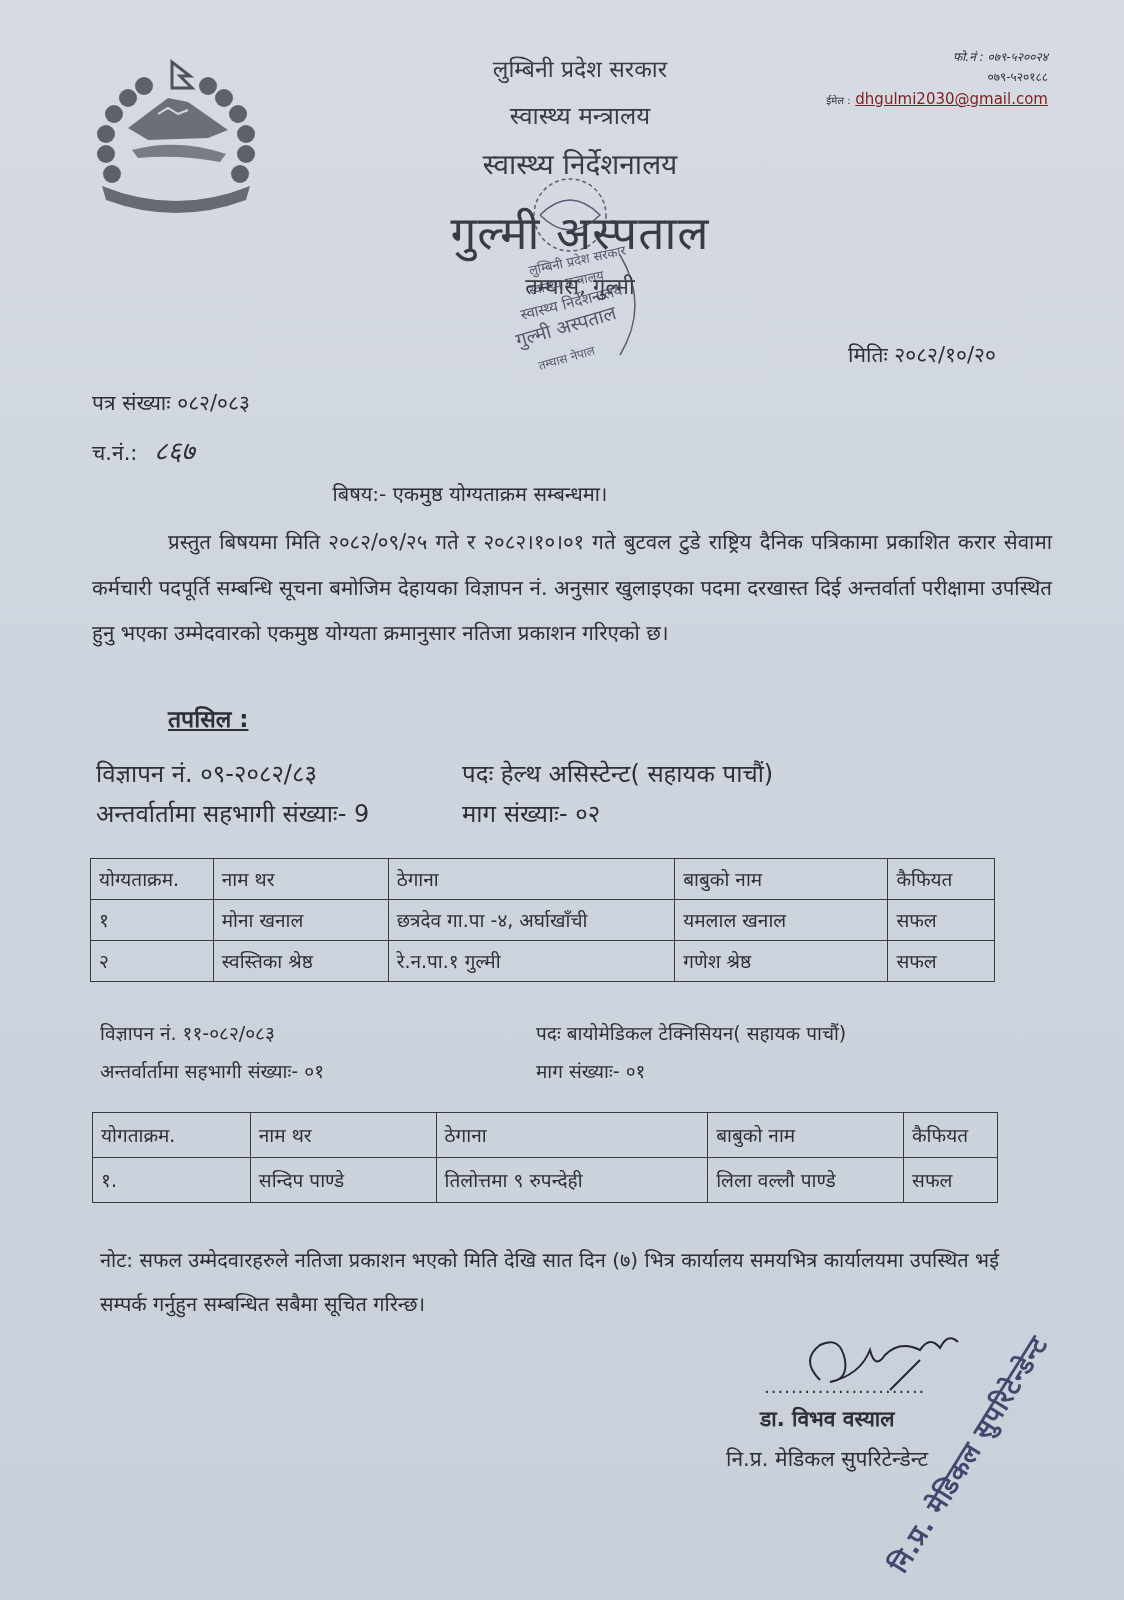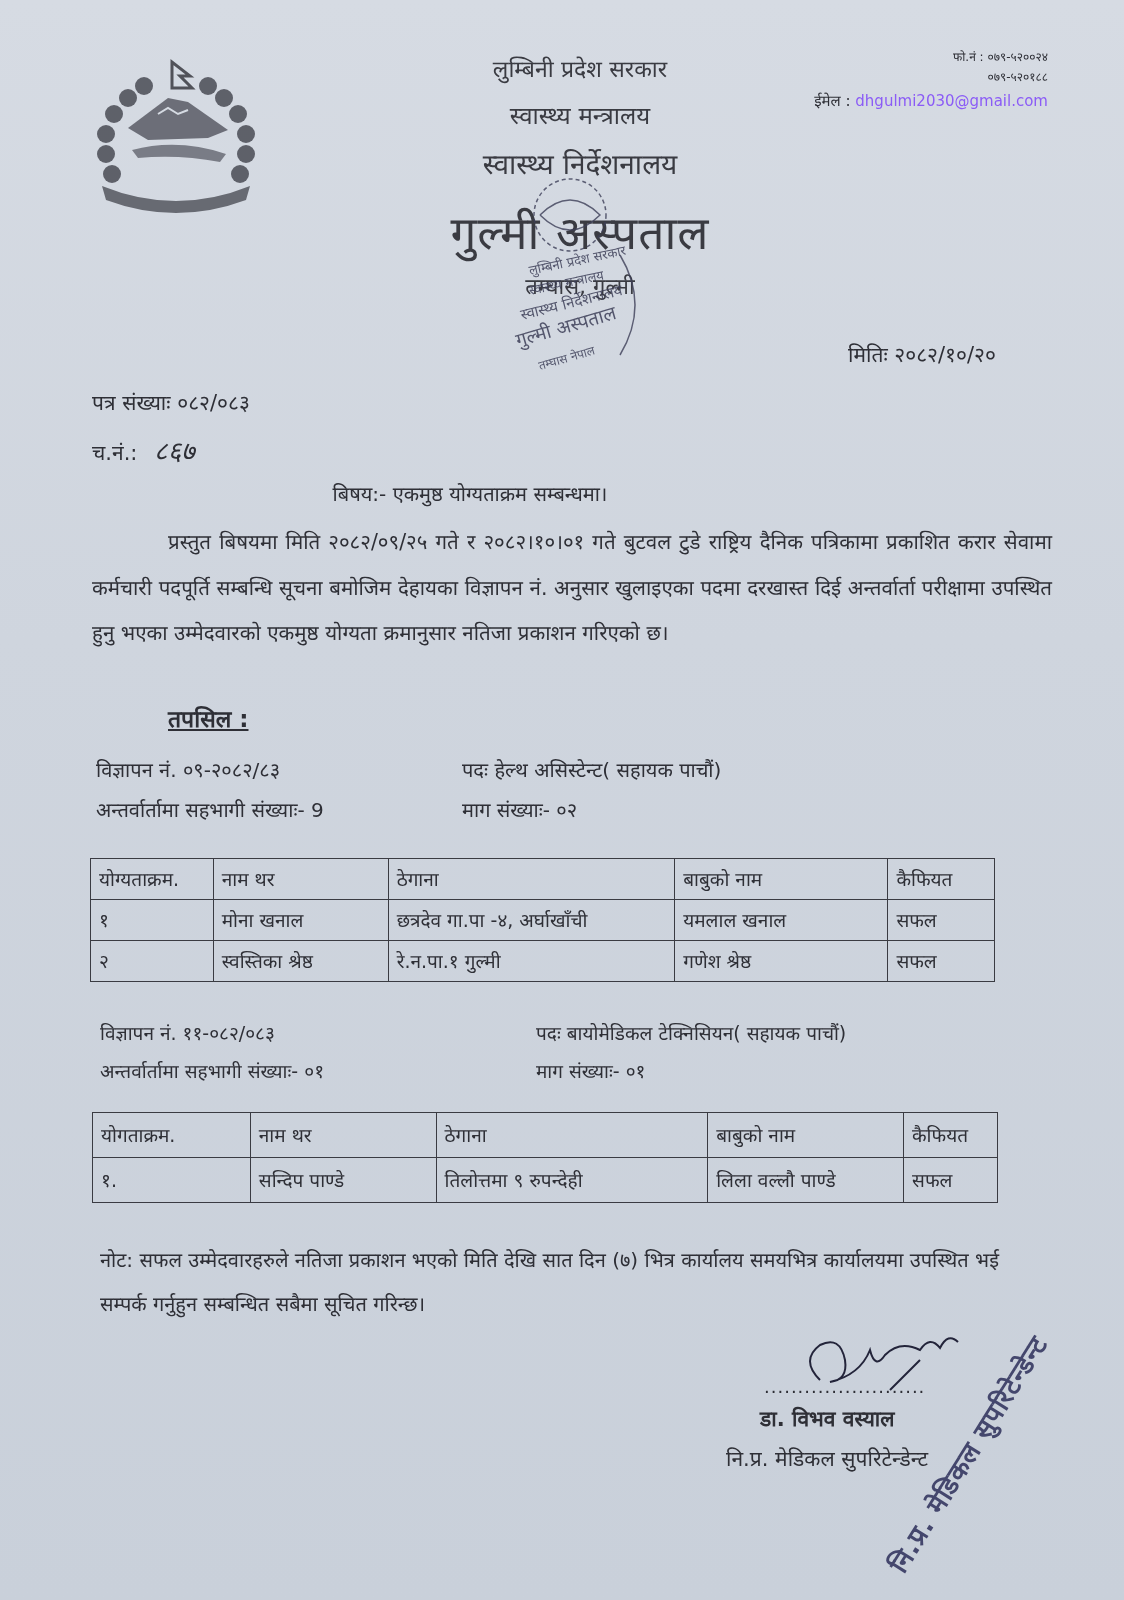--- a/index.html
+++ b/index.html
@@ -12,34 +12,34 @@
   }
   .abs { position: absolute; }
   .emblem { left: 88px; top: 58px; width: 176px; height: 160px; }
   .hdr { text-align: center; color: #3a3b42; white-space: nowrap; }
   .hdr1 { left: 420px; top: 52px; width: 320px; font-size: 23px; }
   .hdr2 { left: 420px; top: 98px; width: 320px; font-size: 24px; }
   .hdr3 { left: 400px; top: 144px; width: 360px; font-size: 28px; }
   .hdr4 { left: 400px; top: 200px; width: 360px; font-size: 46px; letter-spacing: 1px; }
   .hdr5 { left: 440px; top: 270px; width: 280px; font-size: 22px; }
   .contact { right: 76px; text-align: right; white-space: nowrap; }
-  .phone1 { top: 48px; font-size: 12px; }
+  .phone1 { top: 48px; font-size: 12px; font-style: italic; }
   .phone2 { top: 68px; font-size: 12px; }
   .email-row { top: 90px; font-size: 15px; }
-  .email-link { color: #8b5cf6; }
+  .email-link { text-decoration: underline; color: #7f1d1d; }
   .seal { left: 500px; top: 175px; width: 180px; height: 210px; }
   .date { left: 848px; top: 340px; font-size: 21px; white-space: nowrap; }
   .ref { left: 92px; font-size: 21px; white-space: nowrap; }
   .ref1 { top: 388px; }
   .ref2 { top: 432px; }
   .subject { left: 0; width: 940px; top: 480px; text-align: center; font-size: 20px; white-space: nowrap; }
   .body-text { left: 92px; width: 960px; top: 520px; font-size: 20.5px; line-height: 45.5px; text-align: justify; }
   .body-text .indent { display: inline-block; width: 76px; }
   .tapasil { left: 168px; top: 702px; font-size: 23px; font-weight: bold; text-decoration: underline; }
-  .meta { font-size: 20px; white-space: nowrap; }
+  .meta { font-size: 24px; white-space: nowrap; }
   table.res { border-collapse: collapse; font-size: 19px; }
   table.res td { border: 1.5px solid #3a3b42; padding: 4px 8px; height: 32px; color: #2e2f36; white-space: nowrap; }
   .t1 { left: 90px; top: 858px; width: 905px; }
   .t2 { left: 92px; top: 1112px; width: 906px; }
   .t2 td { height: 36px !important; }
   .note { left: 100px; width: 940px; top: 1238px; font-size: 20px; line-height: 44px; }
   .signature { left: 790px; top: 1320px; width: 180px; height: 80px; }
   .signer { left: 760px; top: 1404px; font-size: 21px; white-space: nowrap; font-weight: bold; }
   .title-line { left: 726px; top: 1444px; font-size: 21px; white-space: nowrap; }
   .stamp-diag { left: 860px; top: 1420px; font-size: 26px; font-weight: bold; color: #2d2f5a; transform: rotate(-58deg); transform-origin: left top; white-space: nowrap; opacity: 0.85; letter-spacing: 1px; }
@@ -86,21 +86,21 @@
 <div class="abs hdr hdr5">तम्घास, गुल्मी</div>
 
 <div class="abs contact phone1">
   <span>फो.नं :</span>
   <span>०७९-५२००२४</span>
 </div>
 <div class="abs contact phone2">
   <span>०७९-५२०१८८</span>
 </div>
 <div class="abs contact email-row">
-  <span style="font-size:15px">ईमेल :</span>
+  <span style="font-size:10px">ईमेल :</span>
   <span class="email-link">dhgulmi2030@gmail.com</span>
 </div>
 
 <svg class="abs seal" viewBox="0 0 180 210">
   <g fill="none" stroke="#3d3f58" stroke-width="1.5" opacity="0.8">
     <circle cx="70" cy="40" r="36" stroke-dasharray="4 3"></circle>
     <path d="M40 40 Q70 10 100 40 Q70 70 40 40"></path>
     <path d="M120 80 Q150 130 120 180"></path>
   </g>
   <g fill="#3d3f58" font-family="DejaVu Sans, sans-serif" opacity="0.85">

